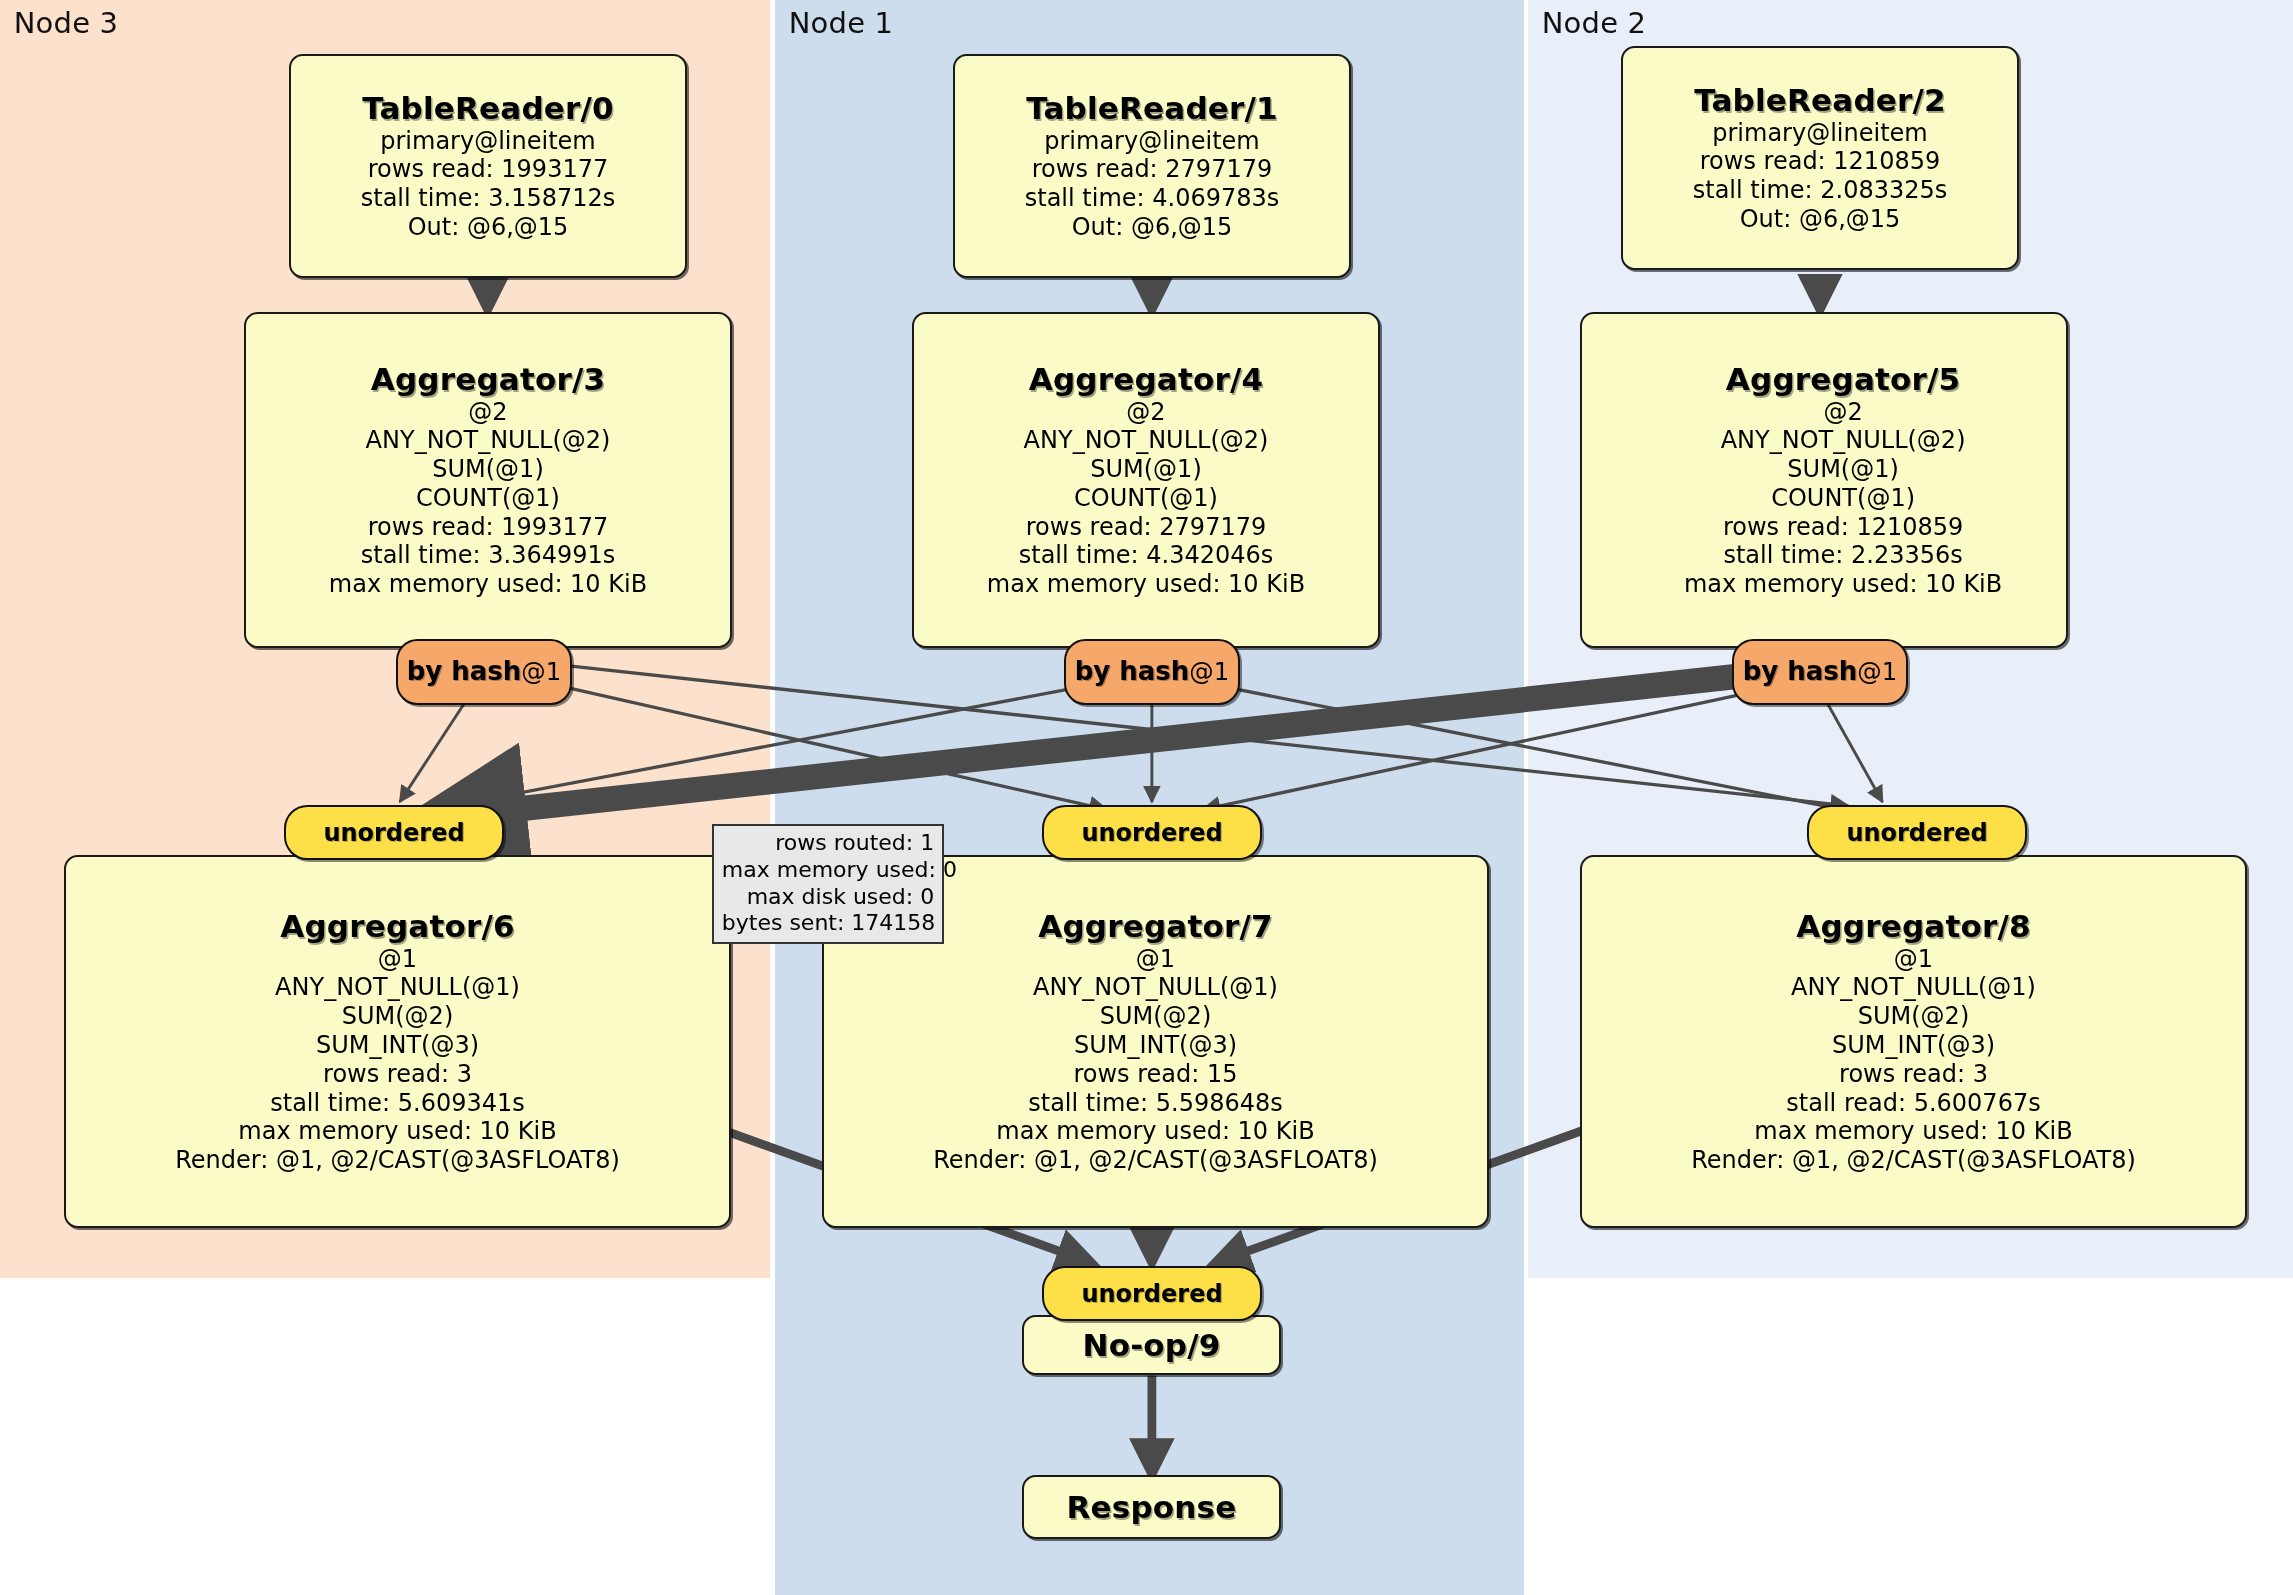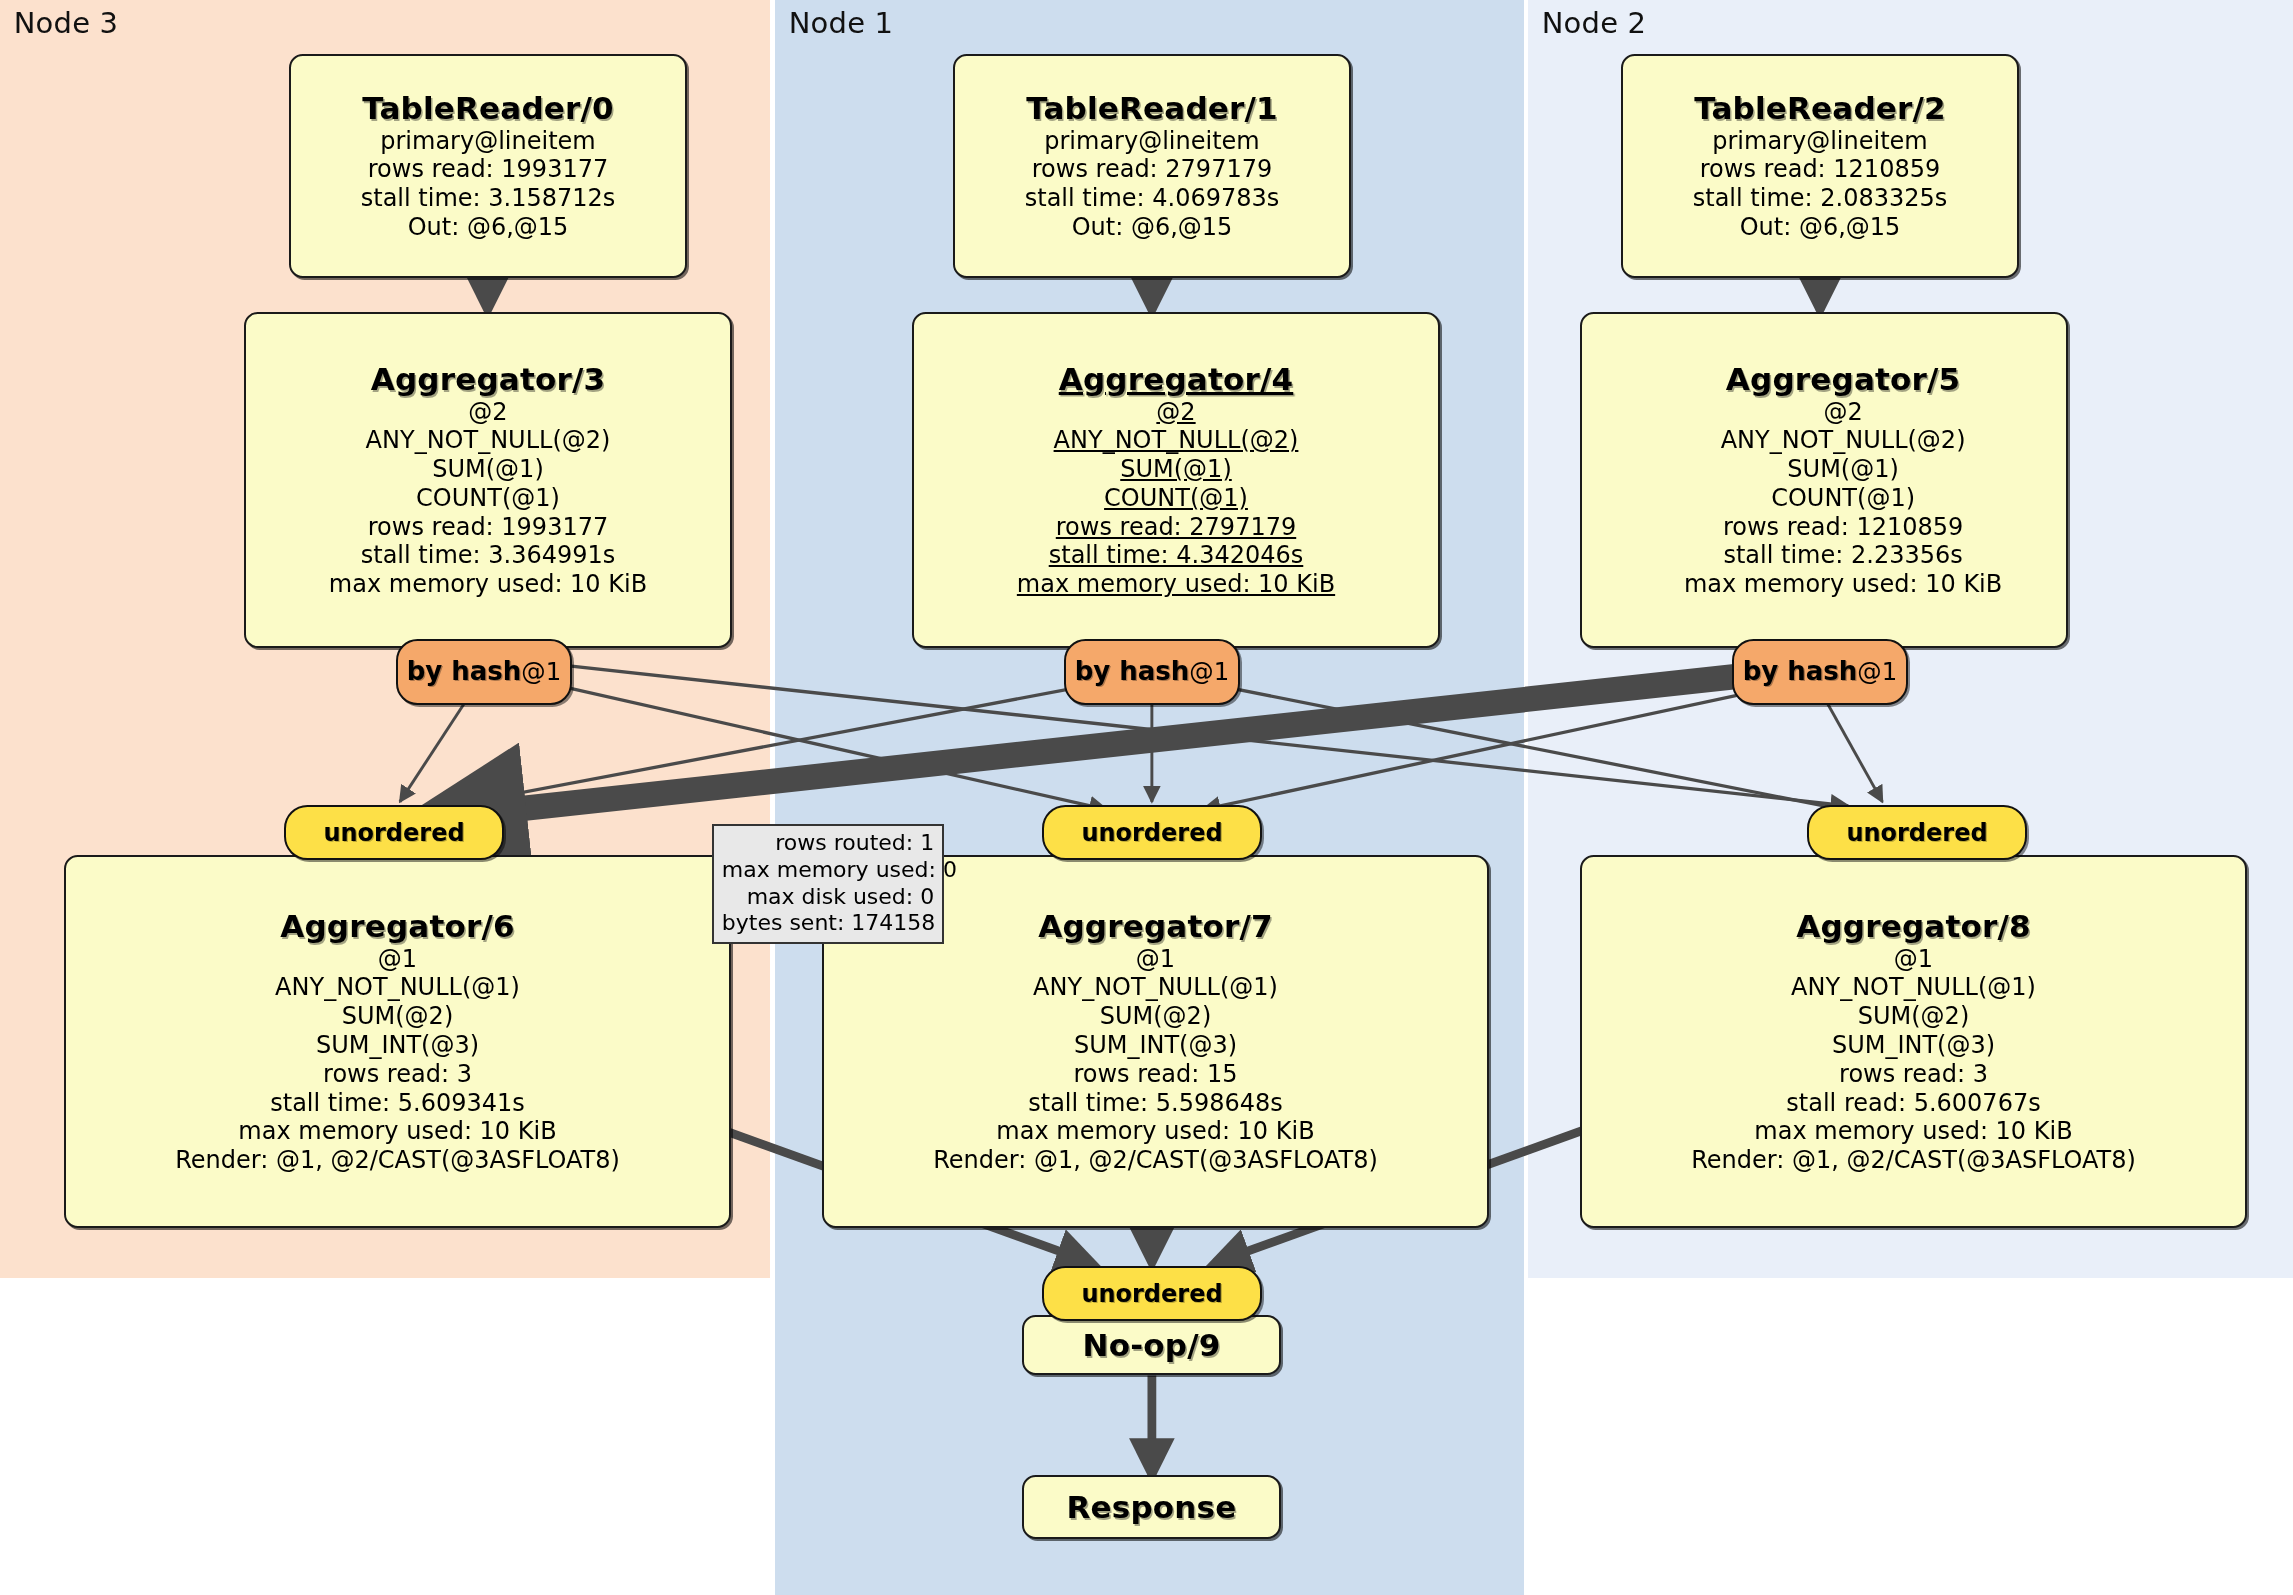--- a/index.html
+++ b/index.html
@@ -162,40 +162,40 @@
   </div>
 
   <div class="box" id="tr1" style="left:953px;top:54px;width:398px;height:224px;">
     <div class="title">TableReader/1</div>
     <div class="line">primary@lineitem</div>
     <div class="line">rows read: 2797179</div>
     <div class="line">stall time: 4.069783s</div>
     <div class="line">Out: @6,@15</div>
   </div>
 
-  <div class="box" id="tr2" style="left:1621px;top:54px;width:398px;height:224px;">
+  <div class="box" id="tr2" style="left:1621px;top:46px;width:398px;height:224px;">
     <div class="title">TableReader/2</div>
     <div class="line">primary@lineitem</div>
     <div class="line">rows read: 1210859</div>
     <div class="line">stall time: 2.083325s</div>
     <div class="line">Out: @6,@15</div>
   </div>
 
   <div class="box" id="agg3" style="left:244px;top:312px;width:488px;height:336px;">
     <div class="title">Aggregator/3</div>
     <div class="line">@2</div>
     <div class="line">ANY_NOT_NULL(@2)</div>
     <div class="line">SUM(@1)</div>
     <div class="line">COUNT(@1)</div>
     <div class="line">rows read: 1993177</div>
     <div class="line">stall time: 3.364991s</div>
     <div class="line">max memory used: 10 KiB</div>
   </div>
 
-  <div class="box" id="agg4" style="left:912px;top:312px;width:528px;height:336px;text-decoration:underline;">
+  <div class="box" id="agg4" style="left:912px;top:312px;width:468px;height:336px;">
     <div class="title">Aggregator/4</div>
     <div class="line">@2</div>
     <div class="line">ANY_NOT_NULL(@2)</div>
     <div class="line">SUM(@1)</div>
     <div class="line">COUNT(@1)</div>
     <div class="line">rows read: 2797179</div>
     <div class="line">stall time: 4.342046s</div>
     <div class="line">max memory used: 10 KiB</div>
   </div>
 

